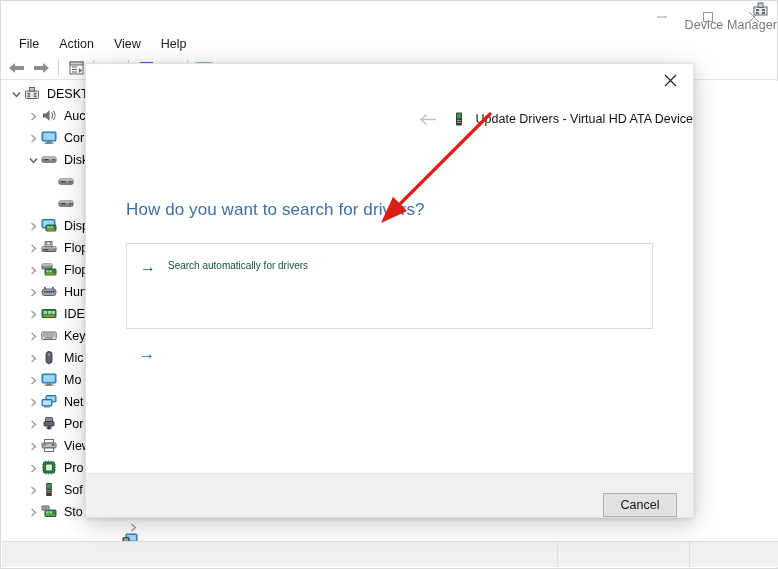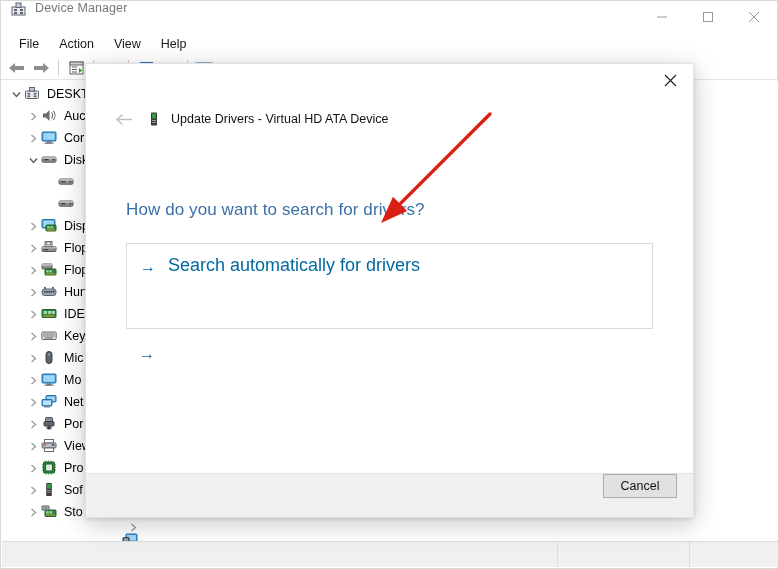--- a/index.html
+++ b/index.html
@@ -20,21 +20,21 @@
   .dm-window {
     position: absolute; left: 0; top: 0;
     width: 778px; height: 569px;
     background: #ffffff;
     border: 1px solid #d9d9d9;
   }
   .dm-titlebar {
     position: relative;
     height: 31px;
     background: #ffffff;
-    display: flex; align-items: flex-start;
+    display: flex; align-items: flex-end; flex-direction: column;
   }
   .dm-title-icon {
     margin-left: 9px; margin-right: 8px;
     width: 17px; height: 17px;
     position: relative;
   }
   .dm-title-text {
     font-size: 12.5px;
     color: #777777;
     letter-spacing: .1px;
@@ -150,21 +150,22 @@
     right: 0; top: 0;
     width: 46px; height: 32px;
     display: flex; align-items: center; justify-content: center;
     color: #1b1b1b;
   }
   .dlg-header {
     position: absolute;
     left: 0; top: 38px;
     width: 100%; height: 34px;
     display: flex; align-items: center;
-    padding-left: 24px;
+    padding-left: 6px;
+    justify-content: flex-end;
   }
   .dlg-back {
     width: 28px; height: 28px;
     display: flex; align-items: center; justify-content: center;
     color: #bdbdbd;
   }
   .dlg-head-ico {
     width: 16px; height: 16px;
     margin-left: 8px; margin-right: 9px;
     position: relative;
@@ -201,41 +202,41 @@
   }
   .opt-arrow {
     color: #1063b0;
     font-size: 16px;
     line-height: 19px;
     min-width: 28px;
     padding-top: 1px;
   }
   .opt-body { flex: 1; }
   .opt-title {
-    font-size: 18px;
-    color: #0369a1;
+    font-size: 10px;
+    color: #14532d;
     line-height: 19px;
     margin-bottom: 3px;
   }
   .opt-desc {
     font-size: 12.3px;
     color: #1063b0;
     line-height: 17px;
     max-width: 428px;
   }
   .option.plain { padding-top: 14px; }
 
   
   .dlg-footer {
     position: absolute;
     left: 0; bottom: 0;
     width: 100%; height: 44px;
     background: #f0f0f0;
     border-top: 1px solid #e3e3e3;
-    display: flex; align-items: flex-start; justify-content: flex-end;
+    display: flex; align-items: flex-end; justify-content: flex-end;
     padding-right: 16px;
   }
   .btn-cancel {
     width: 74px; height: 24px;
     background: #e1e1e1;
     border: 1px solid #adadad;
     font-size: 12.5px;
     color: #111;
     font-family: "Liberation Sans", sans-serif;
     display:flex;align-items:center;justify-content:center;

